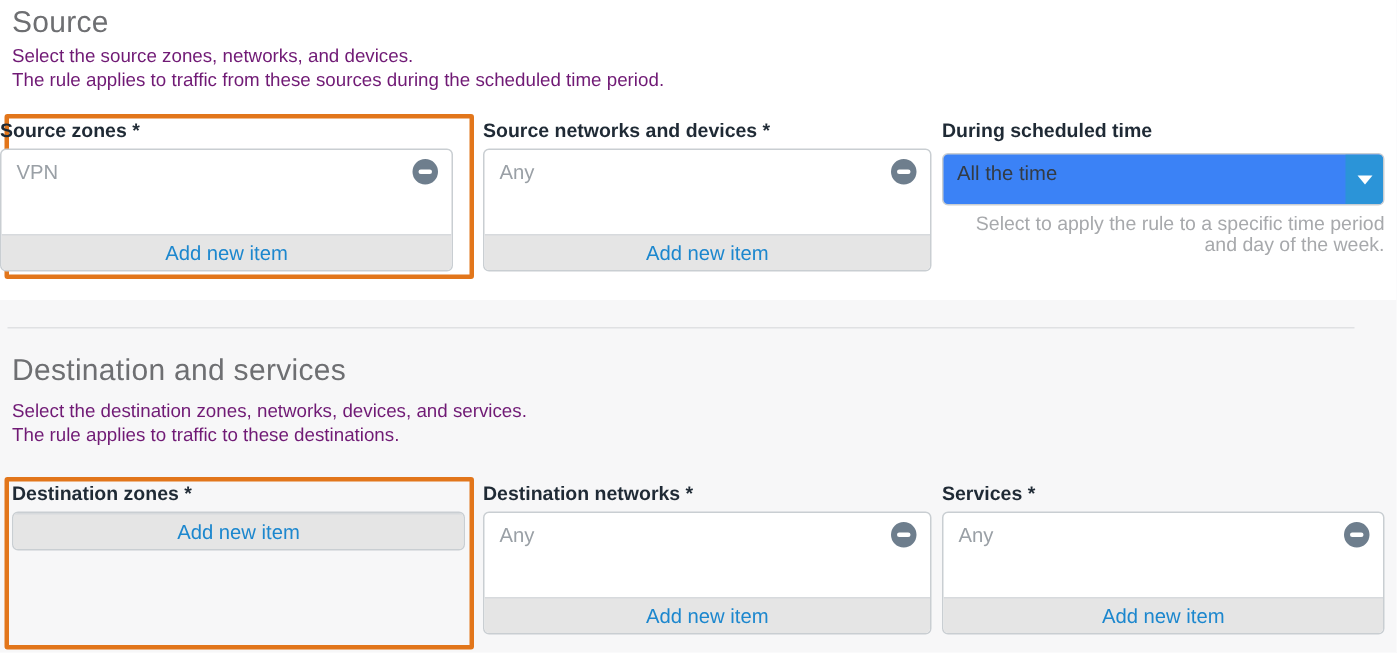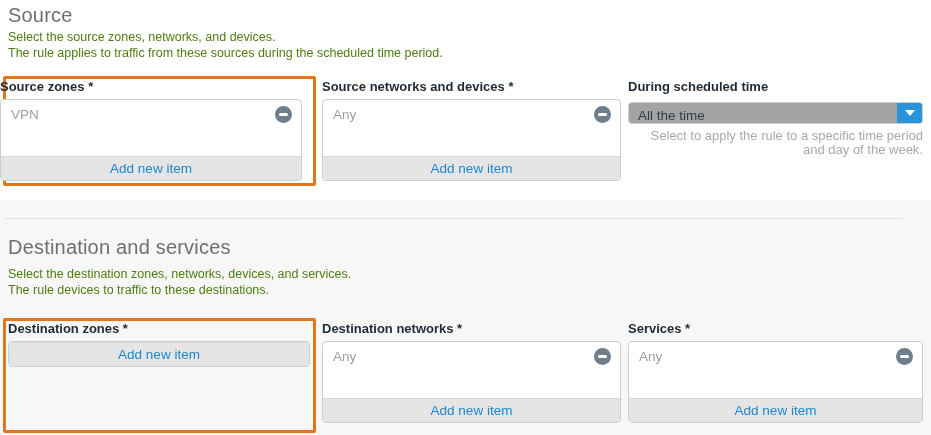--- a/index.html
+++ b/index.html
@@ -4,21 +4,21 @@
 <style>
   * { box-sizing: border-box; margin: 0; padding: 0; }
   html, body { width: 931px; height: 435px; }
   body {
     position: relative;
     font-family: "Liberation Sans", sans-serif;
     background: #ffffff;
     overflow: hidden;
   }
   .section-title { font-size: 20px; font-weight: 400; color: #6e6f72; letter-spacing: 0.2px; }
-  .section-desc  { font-size: 12.5px; color: #4d7c0f; line-height: 16px; }
+  .section-desc  { font-size: 12.5px; color: #701a75; line-height: 16px; }
 
   .abs { position: absolute; }
 
   
   .lower-bg { left: 0; top: 200px; width: 931px; height: 235px; background: #f7f7f8; }
   .divider  { left: 5px; top: 218px; width: 898px; height: 1px; background: #e0e1e3; }
 
   
   .highlight-frame { border: 3px solid #e2761b; border-radius: 2px; pointer-events: none; }
   .frame-src  { left: 3px; top: 76px;  width: 313px; height: 110px; }
@@ -67,23 +67,23 @@
     background: #e5e5e5;
     display: flex;
     align-items: center;
     justify-content: center;
   }
   .add-link { font-size: 13.5px; color: #1c87ce; cursor: pointer; }
 
   
   .select {
     margin-top: 8px;
-    height: 22px;
-    display: flex;
-    background: #a3a3a3;
+    height: 35px;
+    display: flex;
+    background: #3b82f6;
     border: 1px solid #c9ced2;
     border-radius: 4px;
     overflow: hidden;
     cursor: pointer;
   }
   .select-value { flex: 1; font-size: 13.5px; color: #333b44; line-height: 25px; padding-left: 9px; }
   .select-btn {
     width: 25px;
     background: #2b94d8;
     display: flex;
@@ -151,21 +151,21 @@
     </span>
   </div>
   <div class="help">
     <div>Select to apply the rule to a specific time period</div>
     <div>and day of the week.</div>
   </div>
 </div>
 
 <div class="abs section-title" style="left:8px; top:236px;">Destination and services</div>
 <div class="abs section-desc" style="left:8px; top:266px;">Select the destination zones, networks, devices, and services.</div>
-<div class="abs section-desc" style="left:8px; top:282px;">The rule devices to traffic to these destinations.</div>
+<div class="abs section-desc" style="left:8px; top:282px;">The rule applies to traffic to these destinations.</div>
 
 <div class="col" style="left:8px; top:322px; width:302px;">
   <div class="field-label">Destination zones *</div>
   <div class="zone-box">
     <div class="add-bar">
       <span class="add-link">Add new item</span>
     </div>
   </div>
 </div>
 

